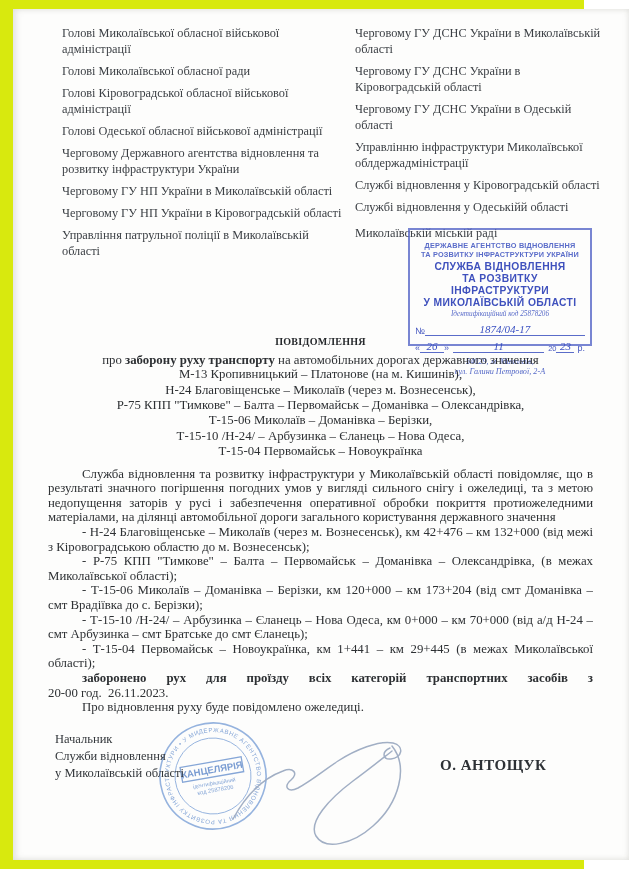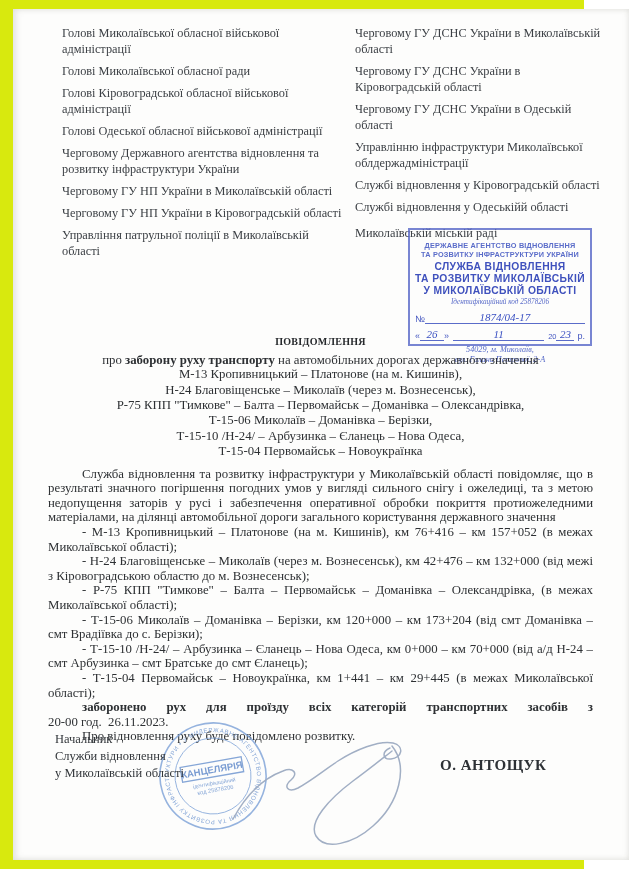--- a/index.html
+++ b/index.html
@@ -68,21 +68,21 @@
       <p class="addr-item">Управлінню інфраструктури  Миколаївської облдержадміністрації</p>
       <p class="addr-item">Службі відновлення у Кіровоградській області</p>
       <p class="addr-item" style="margin-bottom:10px">Службі відновлення у Одеськійй області</p>
       <p class="addr-item">Миколаївській міській раді</p>
     </div>
 
     <div class="reg-stamp">
       <div class="rs-small">ДЕРЖАВНЕ АГЕНТСТВО ВІДНОВЛЕННЯ</div>
       <div class="rs-small">ТА РОЗВИТКУ ІНФРАСТРУКТУРИ УКРАЇНИ</div>
       <div class="rs-bold" style="margin-top:2px">СЛУЖБА ВІДНОВЛЕННЯ</div>
-      <div class="rs-bold">ТА РОЗВИТКУ МИКОЛАЇВСЬКІЙ</div>
+      <div class="rs-bold">ТА РОЗВИТКУ ІНФРАСТРУКТУРИ</div>
       <div class="rs-bold">У МИКОЛАЇВСЬКІЙ ОБЛАСТІ</div>
       <div class="rs-id">Ідентифікаційний код 25878206</div>
       <div class="rs-row">
         <span>№</span>
         <span class="rs-line hand">1874/04-17</span>
       </div>
       <div class="rs-date">
         <span>«</span>
         <span class="seg hand" style="width:24px">26</span>
         <span>»</span>
@@ -100,29 +100,28 @@
       <p class="subtitle"><span>про </span><b>заборону руху транспорту</b><span> на автомобільних дорогах державного значення</span></p>
       <div class="roads">
         <p class="road-line">М-13 Кропивницький – Платонове (на м. Кишинів),</p>
         <p class="road-line">Н-24 Благовіщенське – Миколаїв (через м. Вознесенськ),</p>
         <p class="road-line">Р-75 КПП "Тимкове" – Балта – Первомайськ – Доманівка – Олександрівка,</p>
         <p class="road-line">Т-15-06 Миколаїв – Доманівка – Берізки,</p>
         <p class="road-line">Т-15-10 /Н-24/ – Арбузинка – Єланець – Нова Одеса,</p>
         <p class="road-line">Т-15-04 Первомайськ – Новоукраїнка</p>
       </div>
       <p class="para">Служба відновлення та розвитку інфраструктури у Миколаївській області повідомляє, що в результаті значного погіршення погодних умов у вигляді сильного снігу і ожеледиці, та з метою недопущення заторів у русі і забезпечення оперативної обробки покриття протиожеледними матеріалами, на ділянці автомобільної дороги загального користування державного значення</p>
-      <p class="list-item">- М-13 Кропивницький – Платонове (на м. Кишинів), км 76+416 – км 157+052 (в межах Миколаївської області);</p>
       <p class="list-item">- Н-24 Благовіщенське – Миколаїв (через м. Вознесенськ), км 42+476 – км 132+000 (від межі з Кіровоградською областю до м. Вознесенськ);</p>
       <p class="list-item">- Р-75 КПП "Тимкове" – Балта – Первомайськ – Доманівка – Олександрівка, (в межах Миколаївської області);</p>
       <p class="list-item">- Т-15-06 Миколаїв – Доманівка – Берізки, км 120+000 – км 173+204 (від смт Доманівка – смт Врадіївка до с. Берізки);</p>
       <p class="list-item">- Т-15-10 /Н-24/ – Арбузинка – Єланець – Нова Одеса, км 0+000 – км 70+000 (від а/д Н-24 – смт Арбузинка – смт Братське до смт Єланець);</p>
       <p class="list-item">- Т-15-04 Первомайськ – Новоукраїнка, км 1+441 – км 29+445 (в межах Миколаївської області);</p>
       <p class="prohib">заборонено рух для проїзду всіх категорій транспортних засобів з</p>
       <p class="prohib-date">20-00 год.&nbsp; 26.11.2023.</p>
-      <p class="addl">Про відновлення руху буде повідомлено розвитку.</p>
+      <p class="addl">Про відновлення руху буде повідомлено ожеледиці.</p>
     </div>
 
     <svg class="round-stamp" viewBox="0 0 140 140">
       <g transform="rotate(-18 70 70)" opacity="0.82">
         <circle cx="70" cy="70" r="53" fill="none" stroke="#7fa3d8" stroke-width="1.6"></circle>
         <circle cx="70" cy="70" r="38" fill="none" stroke="#7fa3d8" stroke-width="0.9"></circle>
         <defs>
           <path id="ringpath" d="M 70 26 a 44 44 0 1 1 -0.01 0" fill="none"></path>
         </defs>
         <text font-size="6.1" font-family="Liberation Sans, sans-serif" fill="#6b93cf" letter-spacing="0.6">

